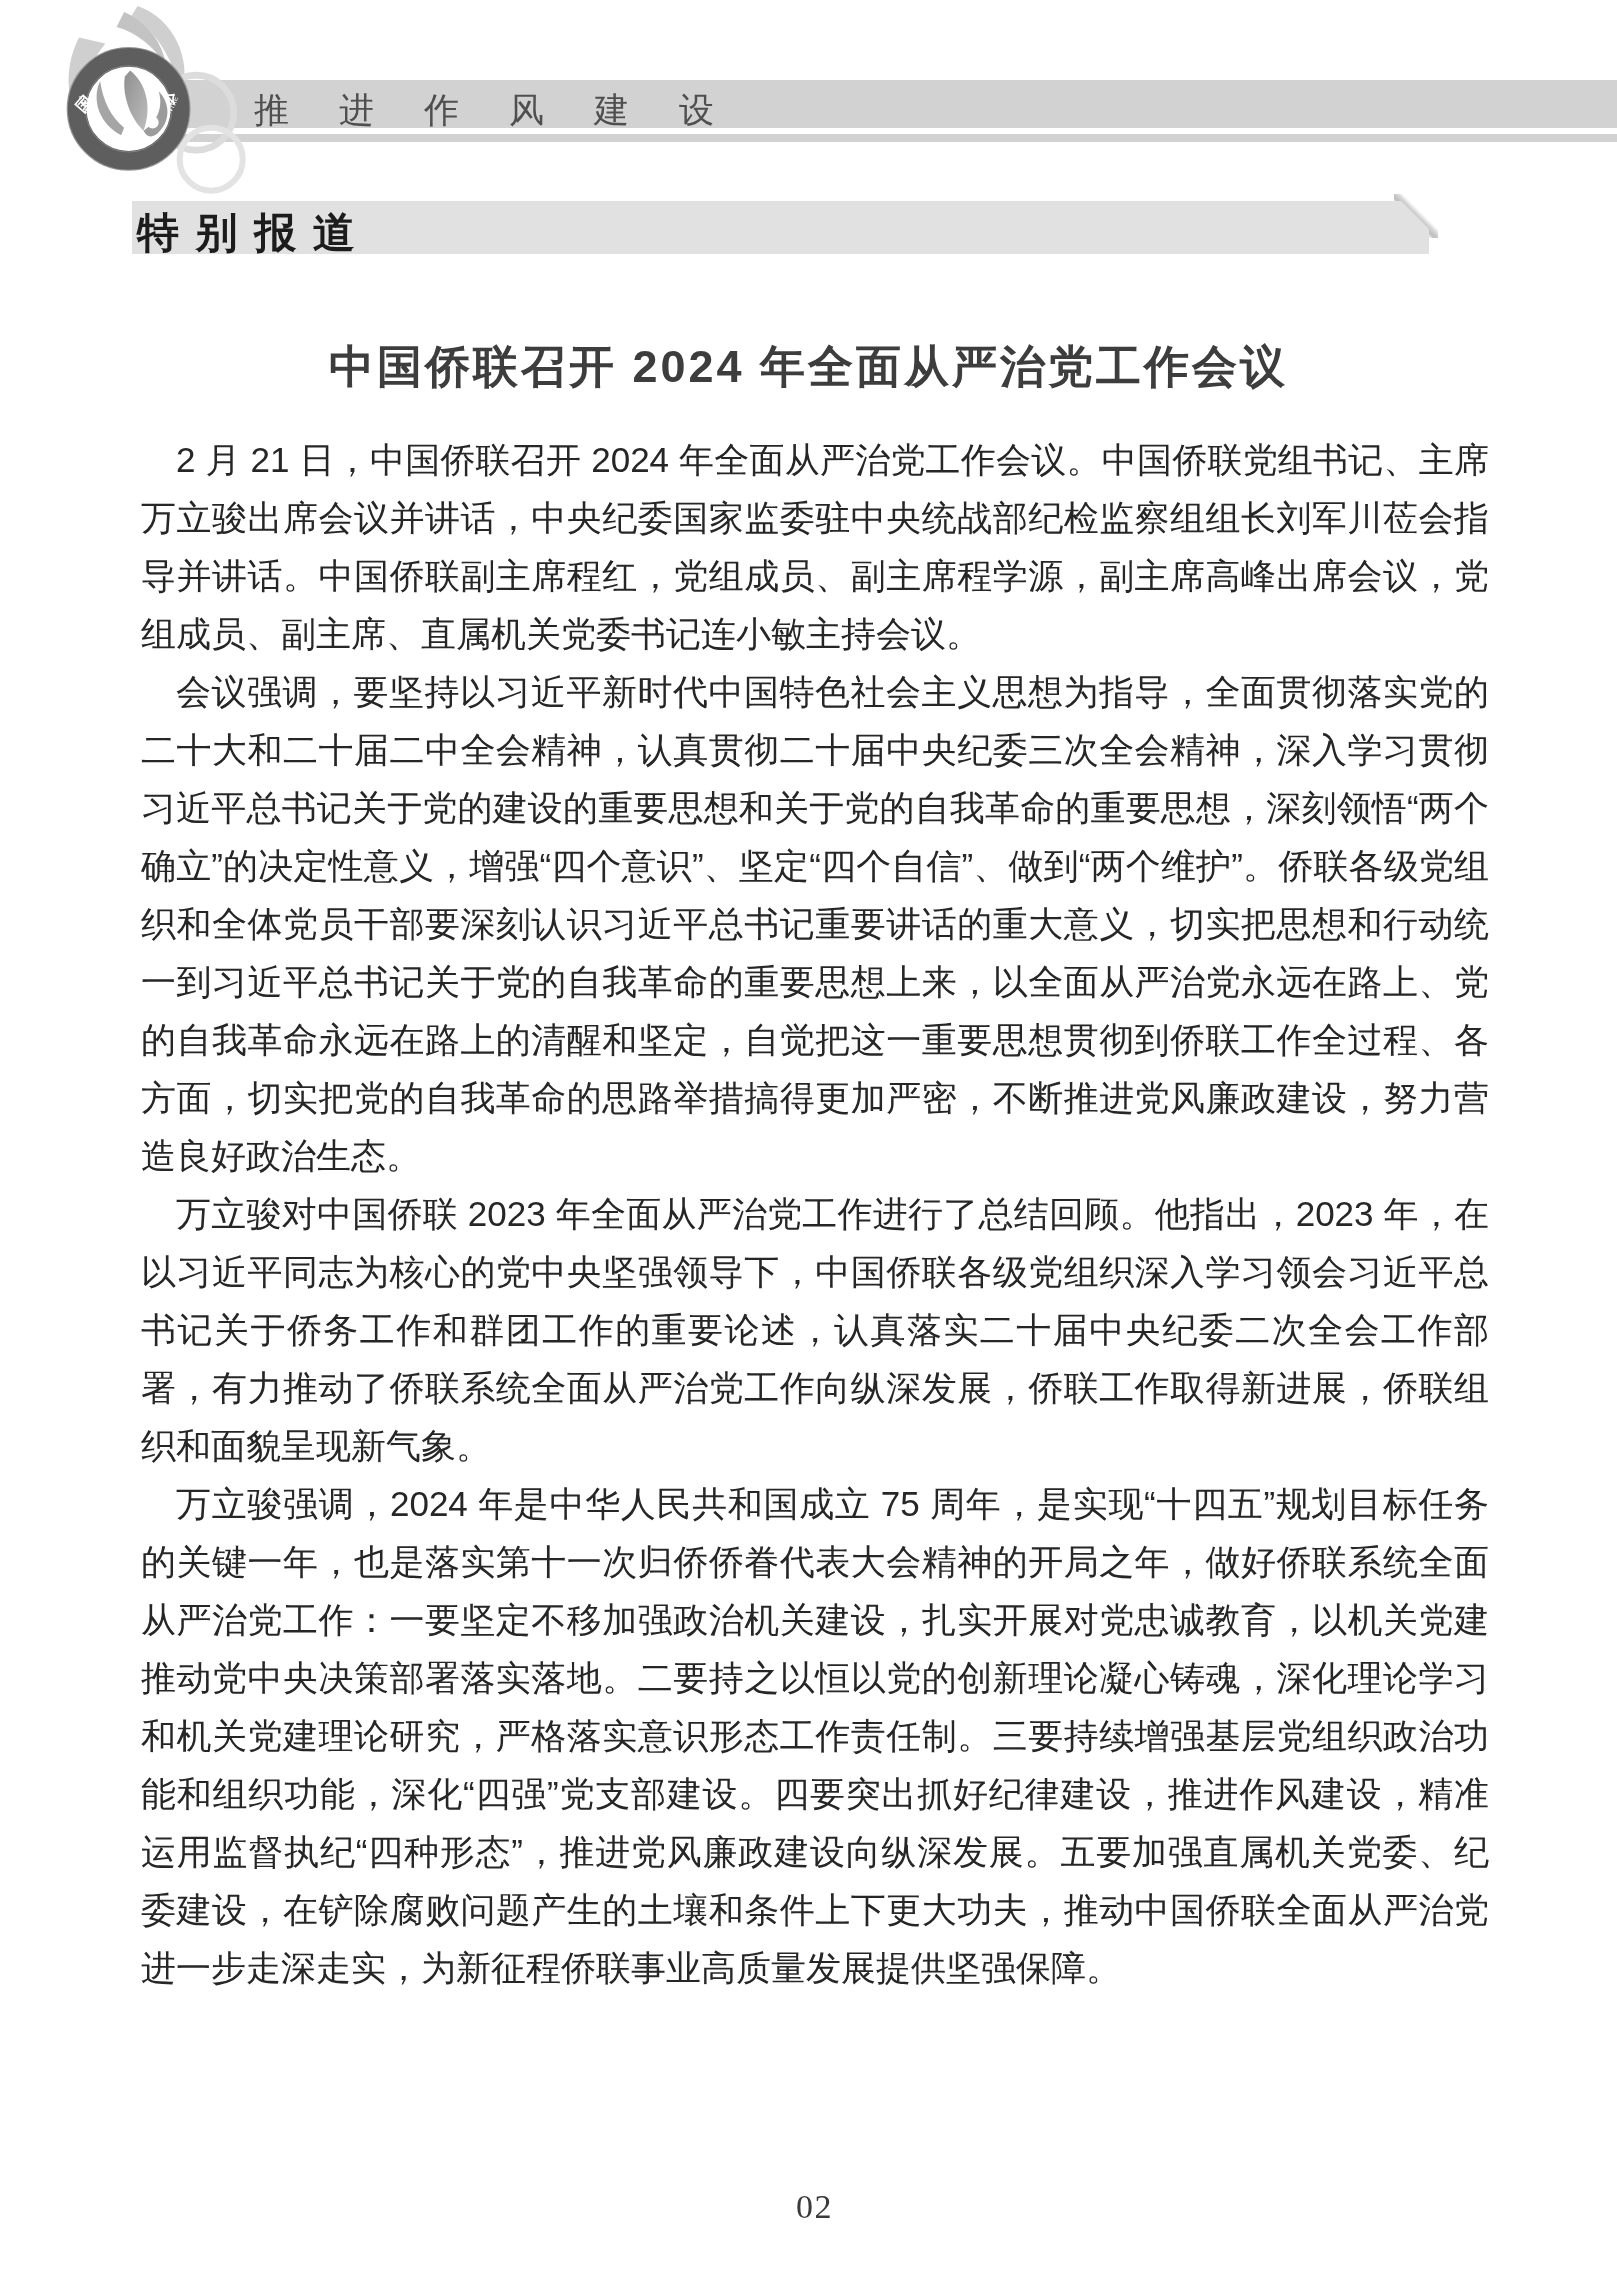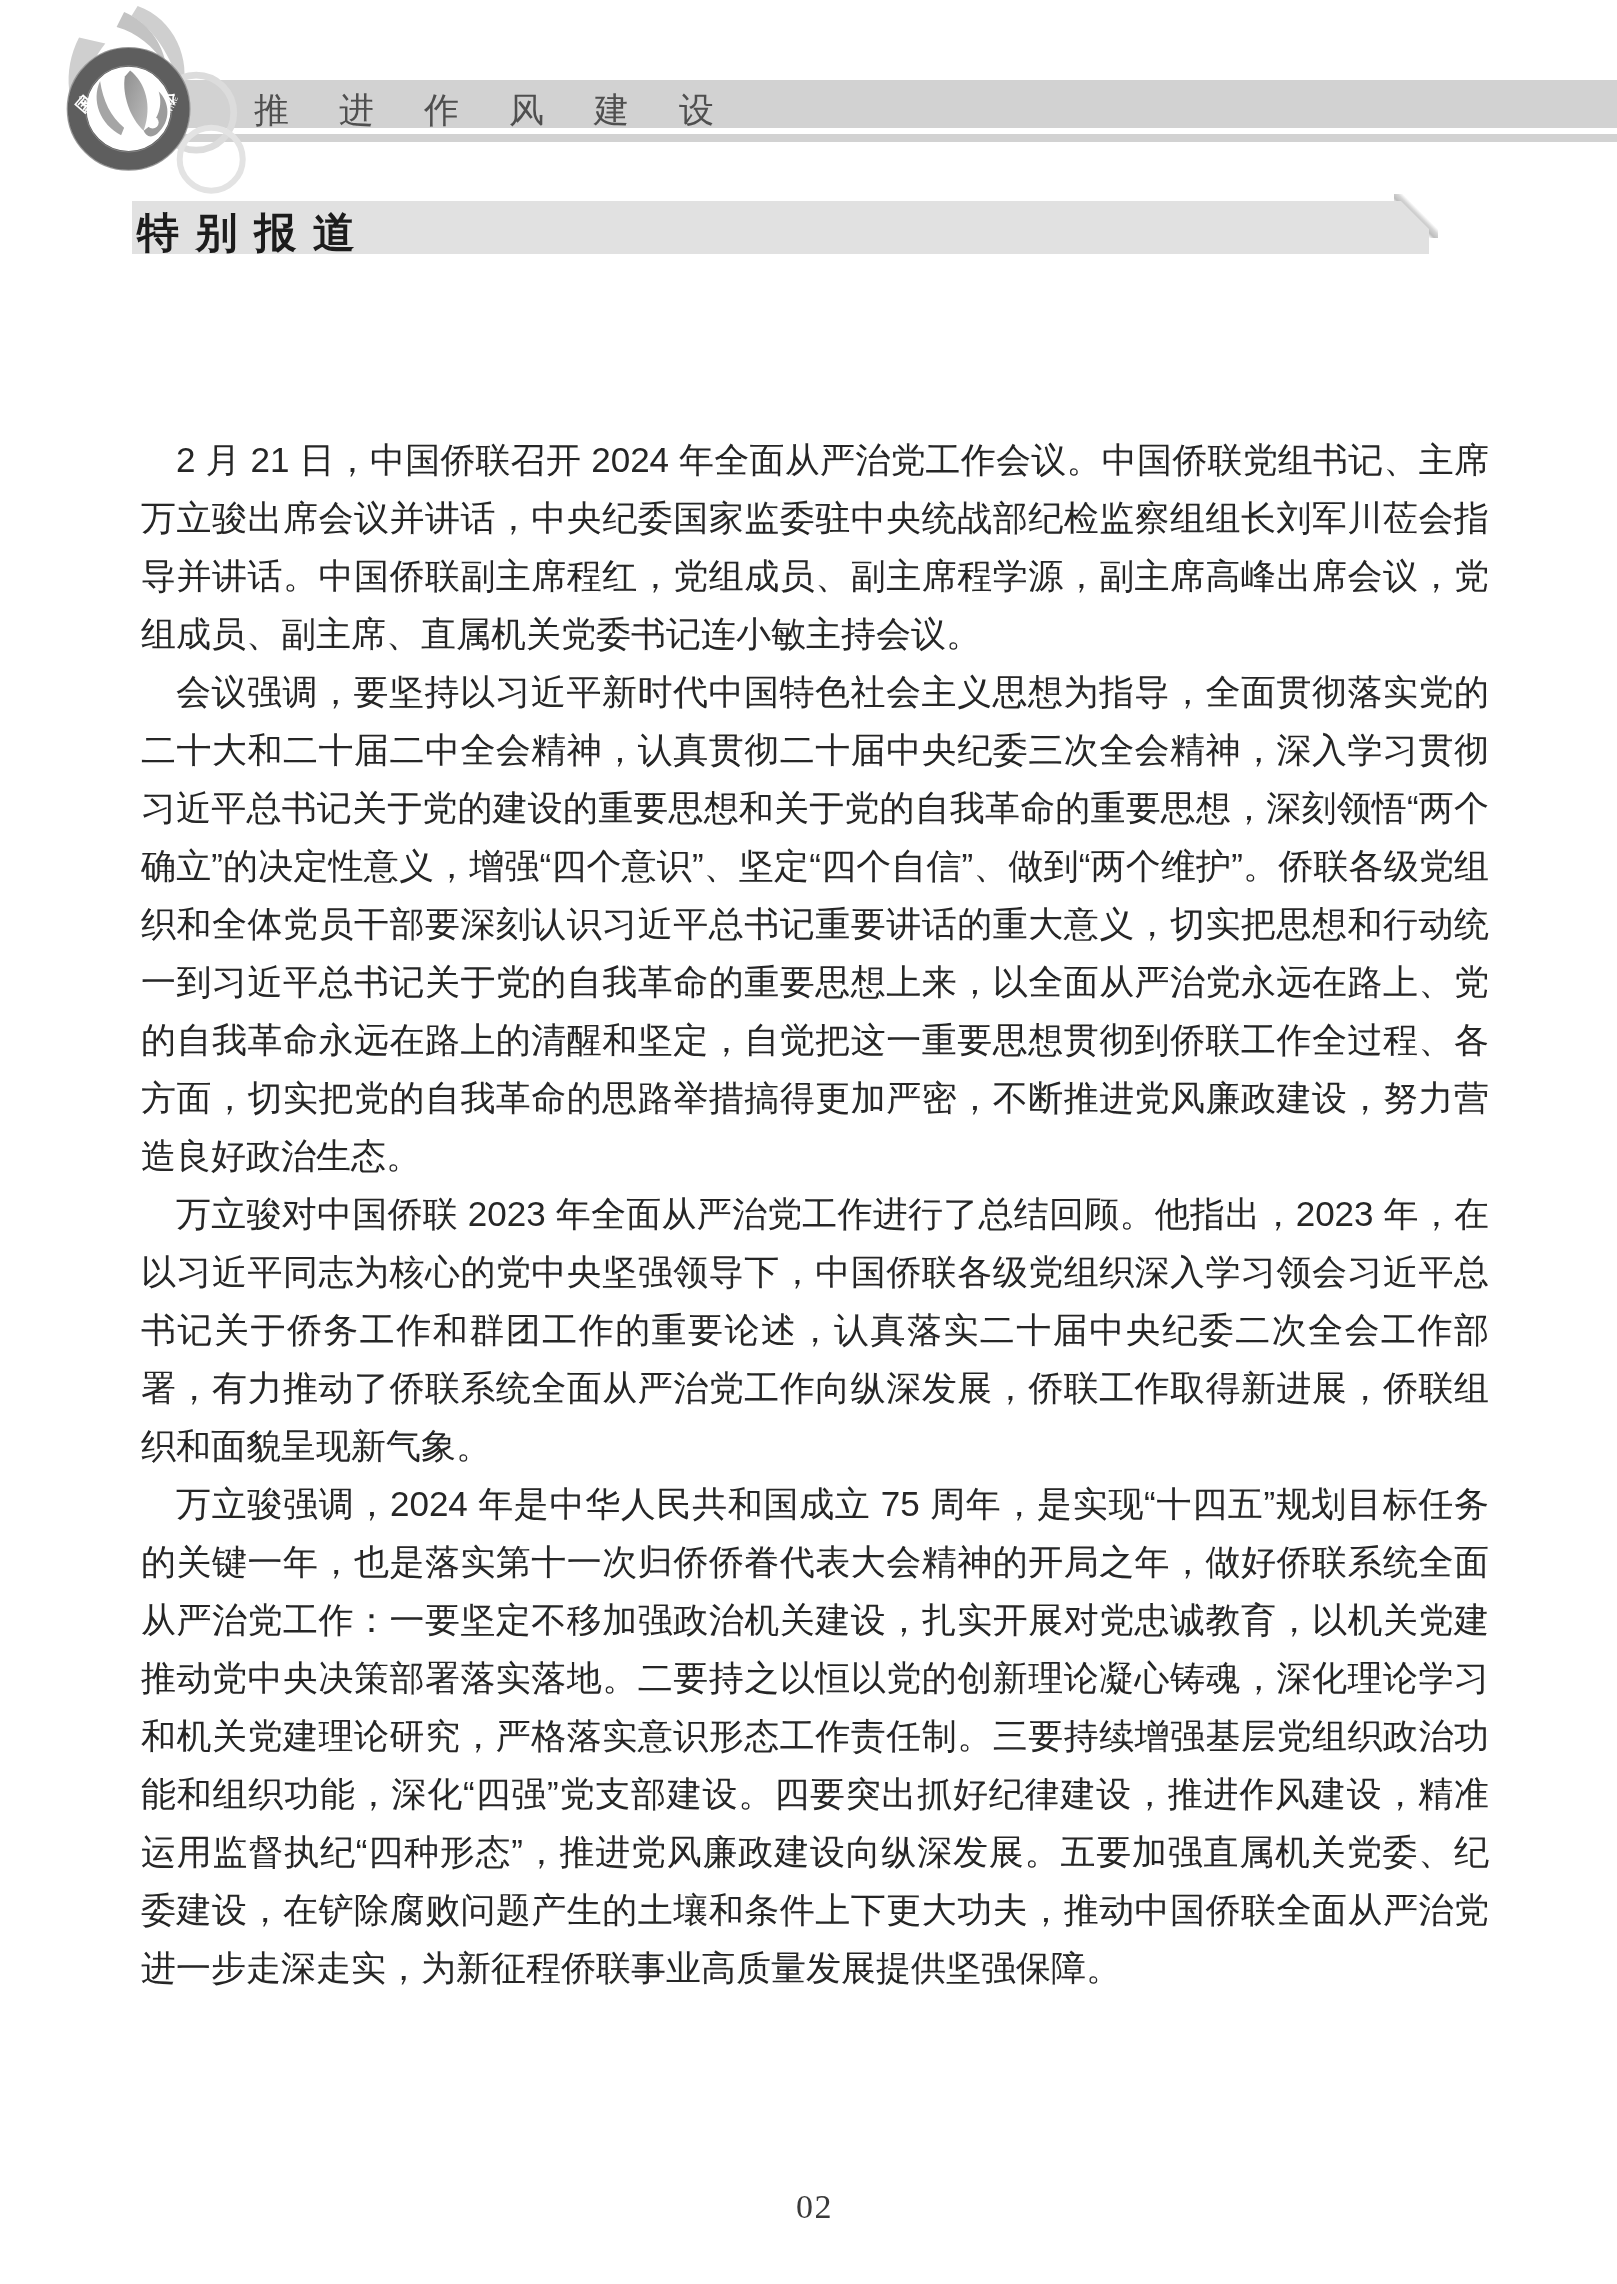--- a/index.html
+++ b/index.html
@@ -106,20 +106,21 @@
       <path d="M 128 94 C 148 110 158 140 146 174 C 128 158 117 126 121 102 Z" fill="url(#petalGrad)"></path>
       <path d="M 146 174 C 166 162 172 140 166 122 C 181 136 183 162 164 178 C 155 185 149 181 146 174 Z" fill="#9c9c9c"></path>
       <circle cx="158" cy="163" r="8" fill="#ffffff"></circle>
     </g>
   </svg>
 
   <div class="section-bevel"></div>
   <div class="section-bar"></div>
   <div class="section-title">特别报道</div>
 
+  <h1 class="article-title">中国侨联召开 2024 年全面从严治党工作会议</h1>
 
   <div class="body-text">
     <p>2 月 21 日，中国侨联召开 2024 年全面从严治党工作会议。中国侨联党组书记、主席万立骏出席会议并讲话，中央纪委国家监委驻中央统战部纪检监察组组长刘军川莅会指导并讲话。中国侨联副主席程红，党组成员、副主席程学源，副主席高峰出席会议，党组成员、副主席、直属机关党委书记连小敏主持会议。</p>
     <p>会议强调，要坚持以习近平新时代中国特色社会主义思想为指导，全面贯彻落实党的二十大和二十届二中全会精神，认真贯彻二十届中央纪委三次全会精神，深入学习贯彻习近平总书记关于党的建设的重要思想和关于党的自我革命的重要思想，深刻领悟“两个确立”的决定性意义，增强“四个意识”、坚定“四个自信”、做到“两个维护”。侨联各级党组织和全体党员干部要深刻认识习近平总书记重要讲话的重大意义，切实把思想和行动统一到习近平总书记关于党的自我革命的重要思想上来，以全面从严治党永远在路上、党的自我革命永远在路上的清醒和坚定，自觉把这一重要思想贯彻到侨联工作全过程、各方面，切实把党的自我革命的思路举措搞得更加严密，不断推进党风廉政建设，努力营造良好政治生态。</p>
     <p>万立骏对中国侨联 2023 年全面从严治党工作进行了总结回顾。他指出，2023 年，在以习近平同志为核心的党中央坚强领导下，中国侨联各级党组织深入学习领会习近平总书记关于侨务工作和群团工作的重要论述，认真落实二十届中央纪委二次全会工作部署，有力推动了侨联系统全面从严治党工作向纵深发展，侨联工作取得新进展，侨联组织和面貌呈现新气象。</p>
     <p>万立骏强调，2024 年是中华人民共和国成立 75 周年，是实现“十四五”规划目标任务的关键一年，也是落实第十一次归侨侨眷代表大会精神的开局之年，做好侨联系统全面从严治党工作：一要坚定不移加强政治机关建设，扎实开展对党忠诚教育，以机关党建推动党中央决策部署落实落地。二要持之以恒以党的创新理论凝心铸魂，深化理论学习和机关党建理论研究，严格落实意识形态工作责任制。三要持续增强基层党组织政治功能和组织功能，深化“四强”党支部建设。四要突出抓好纪律建设，推进作风建设，精准运用监督执纪“四种形态”，推进党风廉政建设向纵深发展。五要加强直属机关党委、纪委建设，在铲除腐败问题产生的土壤和条件上下更大功夫，推动中国侨联全面从严治党进一步走深走实，为新征程侨联事业高质量发展提供坚强保障。</p>
   </div>
 
   <div class="page-number">02</div>
 

